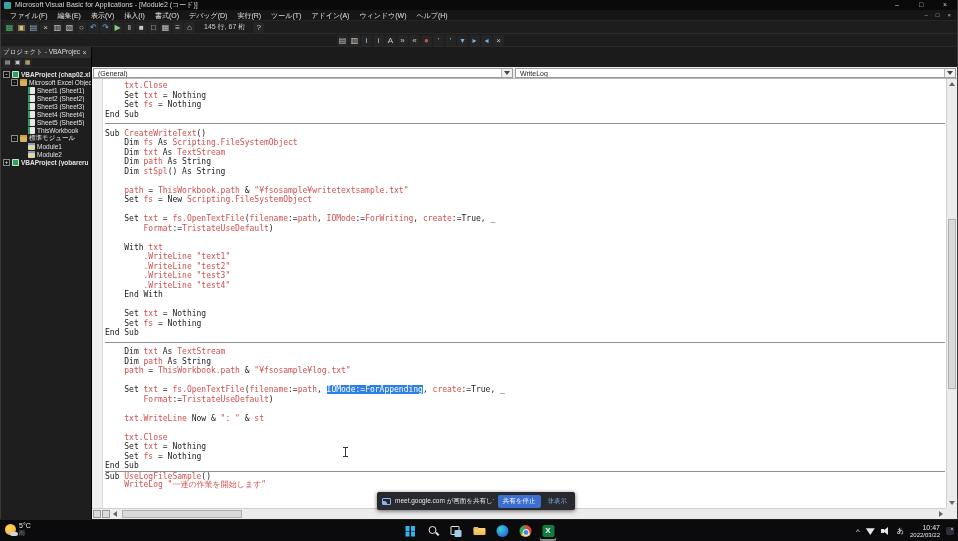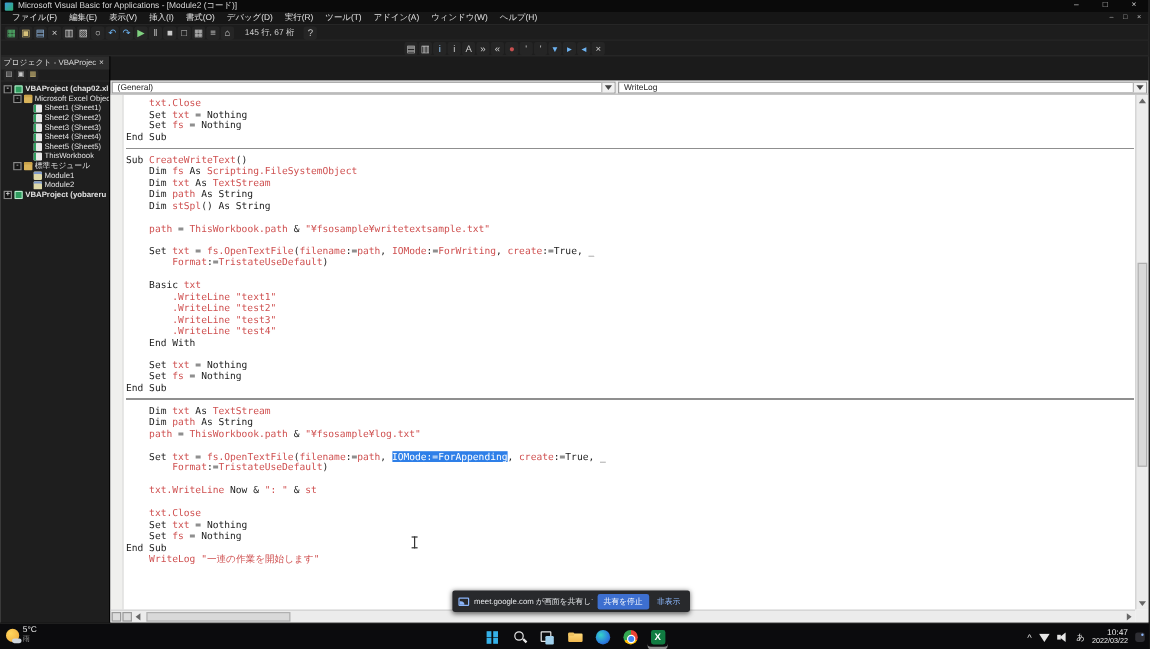--- a/index.html
+++ b/index.html
@@ -324,25 +324,26 @@
               <div class="cline"><span>    Set </span><span class="c-r">fs</span><span> = Nothing</span></div>
               <div class="cline"><span>End Sub</span></div>
               <div class="cline sep-mid"></div>
               <div class="cline"><span>Sub </span><span class="c-r">CreateWriteText</span><span>()</span></div>
               <div class="cline"><span>    Dim </span><span class="c-r">fs</span><span> As </span><span class="c-r">Scripting.FileSystemObject</span></div>
               <div class="cline"><span>    Dim </span><span class="c-r">txt</span><span> As </span><span class="c-r">TextStream</span></div>
               <div class="cline"><span>    Dim </span><span class="c-r">path</span><span> As String</span></div>
               <div class="cline"><span>    Dim </span><span class="c-r">stSpl</span><span>() As String</span></div>
               <div class="cline"></div>
               <div class="cline"><span>    </span><span class="c-r">path</span><span> = </span><span class="c-r">ThisWorkbook.path</span><span> &amp; </span><span class="c-r">"¥fsosample¥writetextsample.txt"</span></div>
+              <div class="cline"><span>    Set </span><span class="c-r">fs</span><span> = New </span><span class="c-r">Scripting.FileSystemObject</span></div>
               <div class="cline"></div>
               <div class="cline"><span>    Set </span><span class="c-r">txt</span><span> = </span><span class="c-r">fs.OpenTextFile</span><span>(</span><span class="c-r">filename</span><span>:=</span><span class="c-r">path</span><span>, </span><span class="c-r">IOMode</span><span>:=</span><span class="c-r">ForWriting</span><span>, </span><span class="c-r">create</span><span>:=</span><span>True, _</span></div>
               <div class="cline"><span>        </span><span class="c-r">Format</span><span>:=</span><span class="c-r">TristateUseDefault</span><span>)</span></div>
               <div class="cline"></div>
-              <div class="cline"><span>    Basic </span><span class="c-r">txt</span></div>
+              <div class="cline"><span>    With </span><span class="c-r">txt</span></div>
               <div class="cline"><span>        </span><span class="c-r">.WriteLine "text1"</span></div>
               <div class="cline"><span>        </span><span class="c-r">.WriteLine "test2"</span></div>
               <div class="cline"><span>        </span><span class="c-r">.WriteLine "test3"</span></div>
               <div class="cline"><span>        </span><span class="c-r">.WriteLine "test4"</span></div>
               <div class="cline"><span>    End With</span></div>
               <div class="cline"></div>
               <div class="cline"><span>    Set </span><span class="c-r">txt</span><span> = Nothing</span></div>
               <div class="cline"><span>    Set </span><span class="c-r">fs</span><span> = Nothing</span></div>
               <div class="cline"><span>End Sub</span></div>
               <div class="cline sep-mid"></div>
@@ -352,20 +353,21 @@
               <div class="cline"></div>
               <div class="cline"><span>    Set </span><span class="c-r">txt</span><span> = </span><span class="c-r">fs.OpenTextFile</span><span>(</span><span class="c-r">filename</span><span>:=</span><span class="c-r">path</span><span>, </span><span class="c-sel">IOMode:=ForAppending</span><span>, </span><span class="c-r">create</span><span>:=</span><span>True, _</span></div>
               <div class="cline"><span>        </span><span class="c-r">Format</span><span>:=</span><span class="c-r">TristateUseDefault</span><span>)</span></div>
               <div class="cline"></div>
               <div class="cline"><span>    </span><span class="c-r">txt.WriteLine</span><span> Now &amp; </span><span class="c-r">": "</span><span> &amp; </span><span class="c-r">st</span></div>
               <div class="cline"></div>
               <div class="cline"><span>    </span><span class="c-r">txt.Close</span></div>
               <div class="cline"><span>    Set </span><span class="c-r">txt</span><span> = Nothing</span></div>
               <div class="cline"><span>    Set </span><span class="c-r">fs</span><span> = Nothing</span></div>
               <div class="cline"><span>End Sub</span></div>
+              <div class="cline sep-top"><span>Sub </span><span class="c-r">UseLogFileSample</span><span>()</span></div>
               <div class="cline"><span>    </span><span class="c-r">WriteLog "一連の作業を開始します"</span></div>
             </div>
 
           <div id="ibeam">
               <b class="t"></b>
               <i></i>
               <b class="b"></b>
             </div>
 
           <div id="vscroll">

